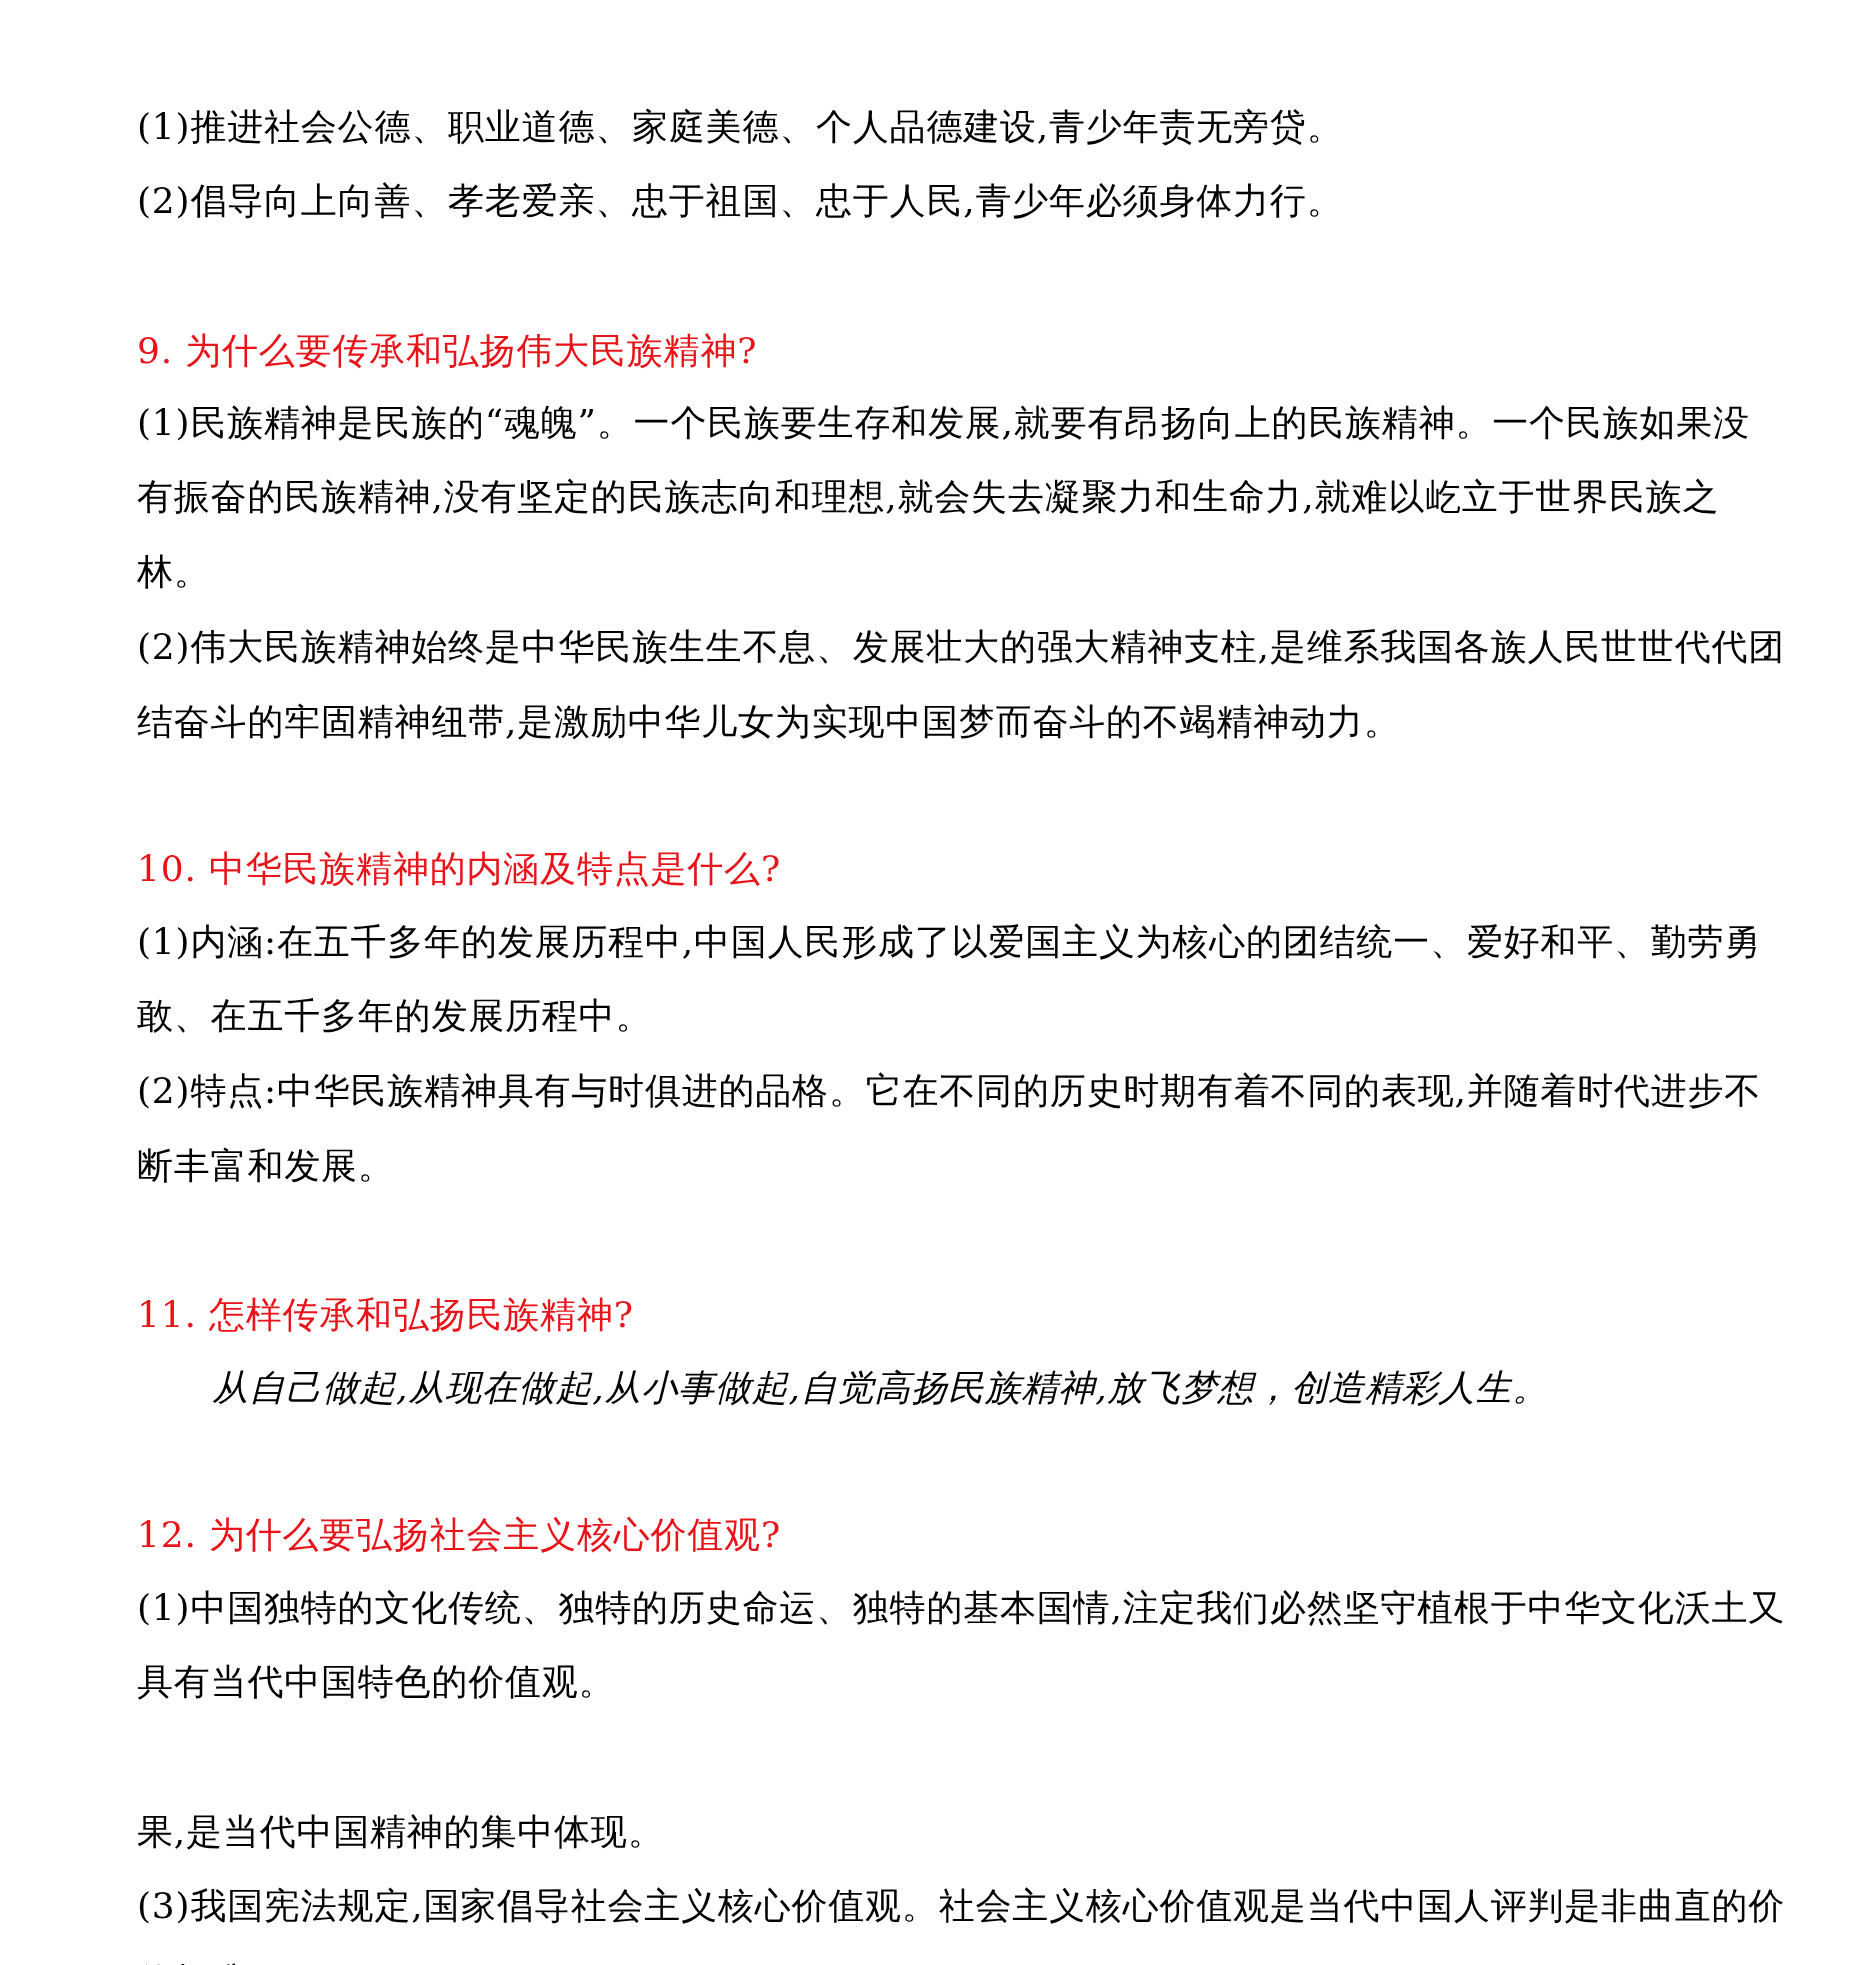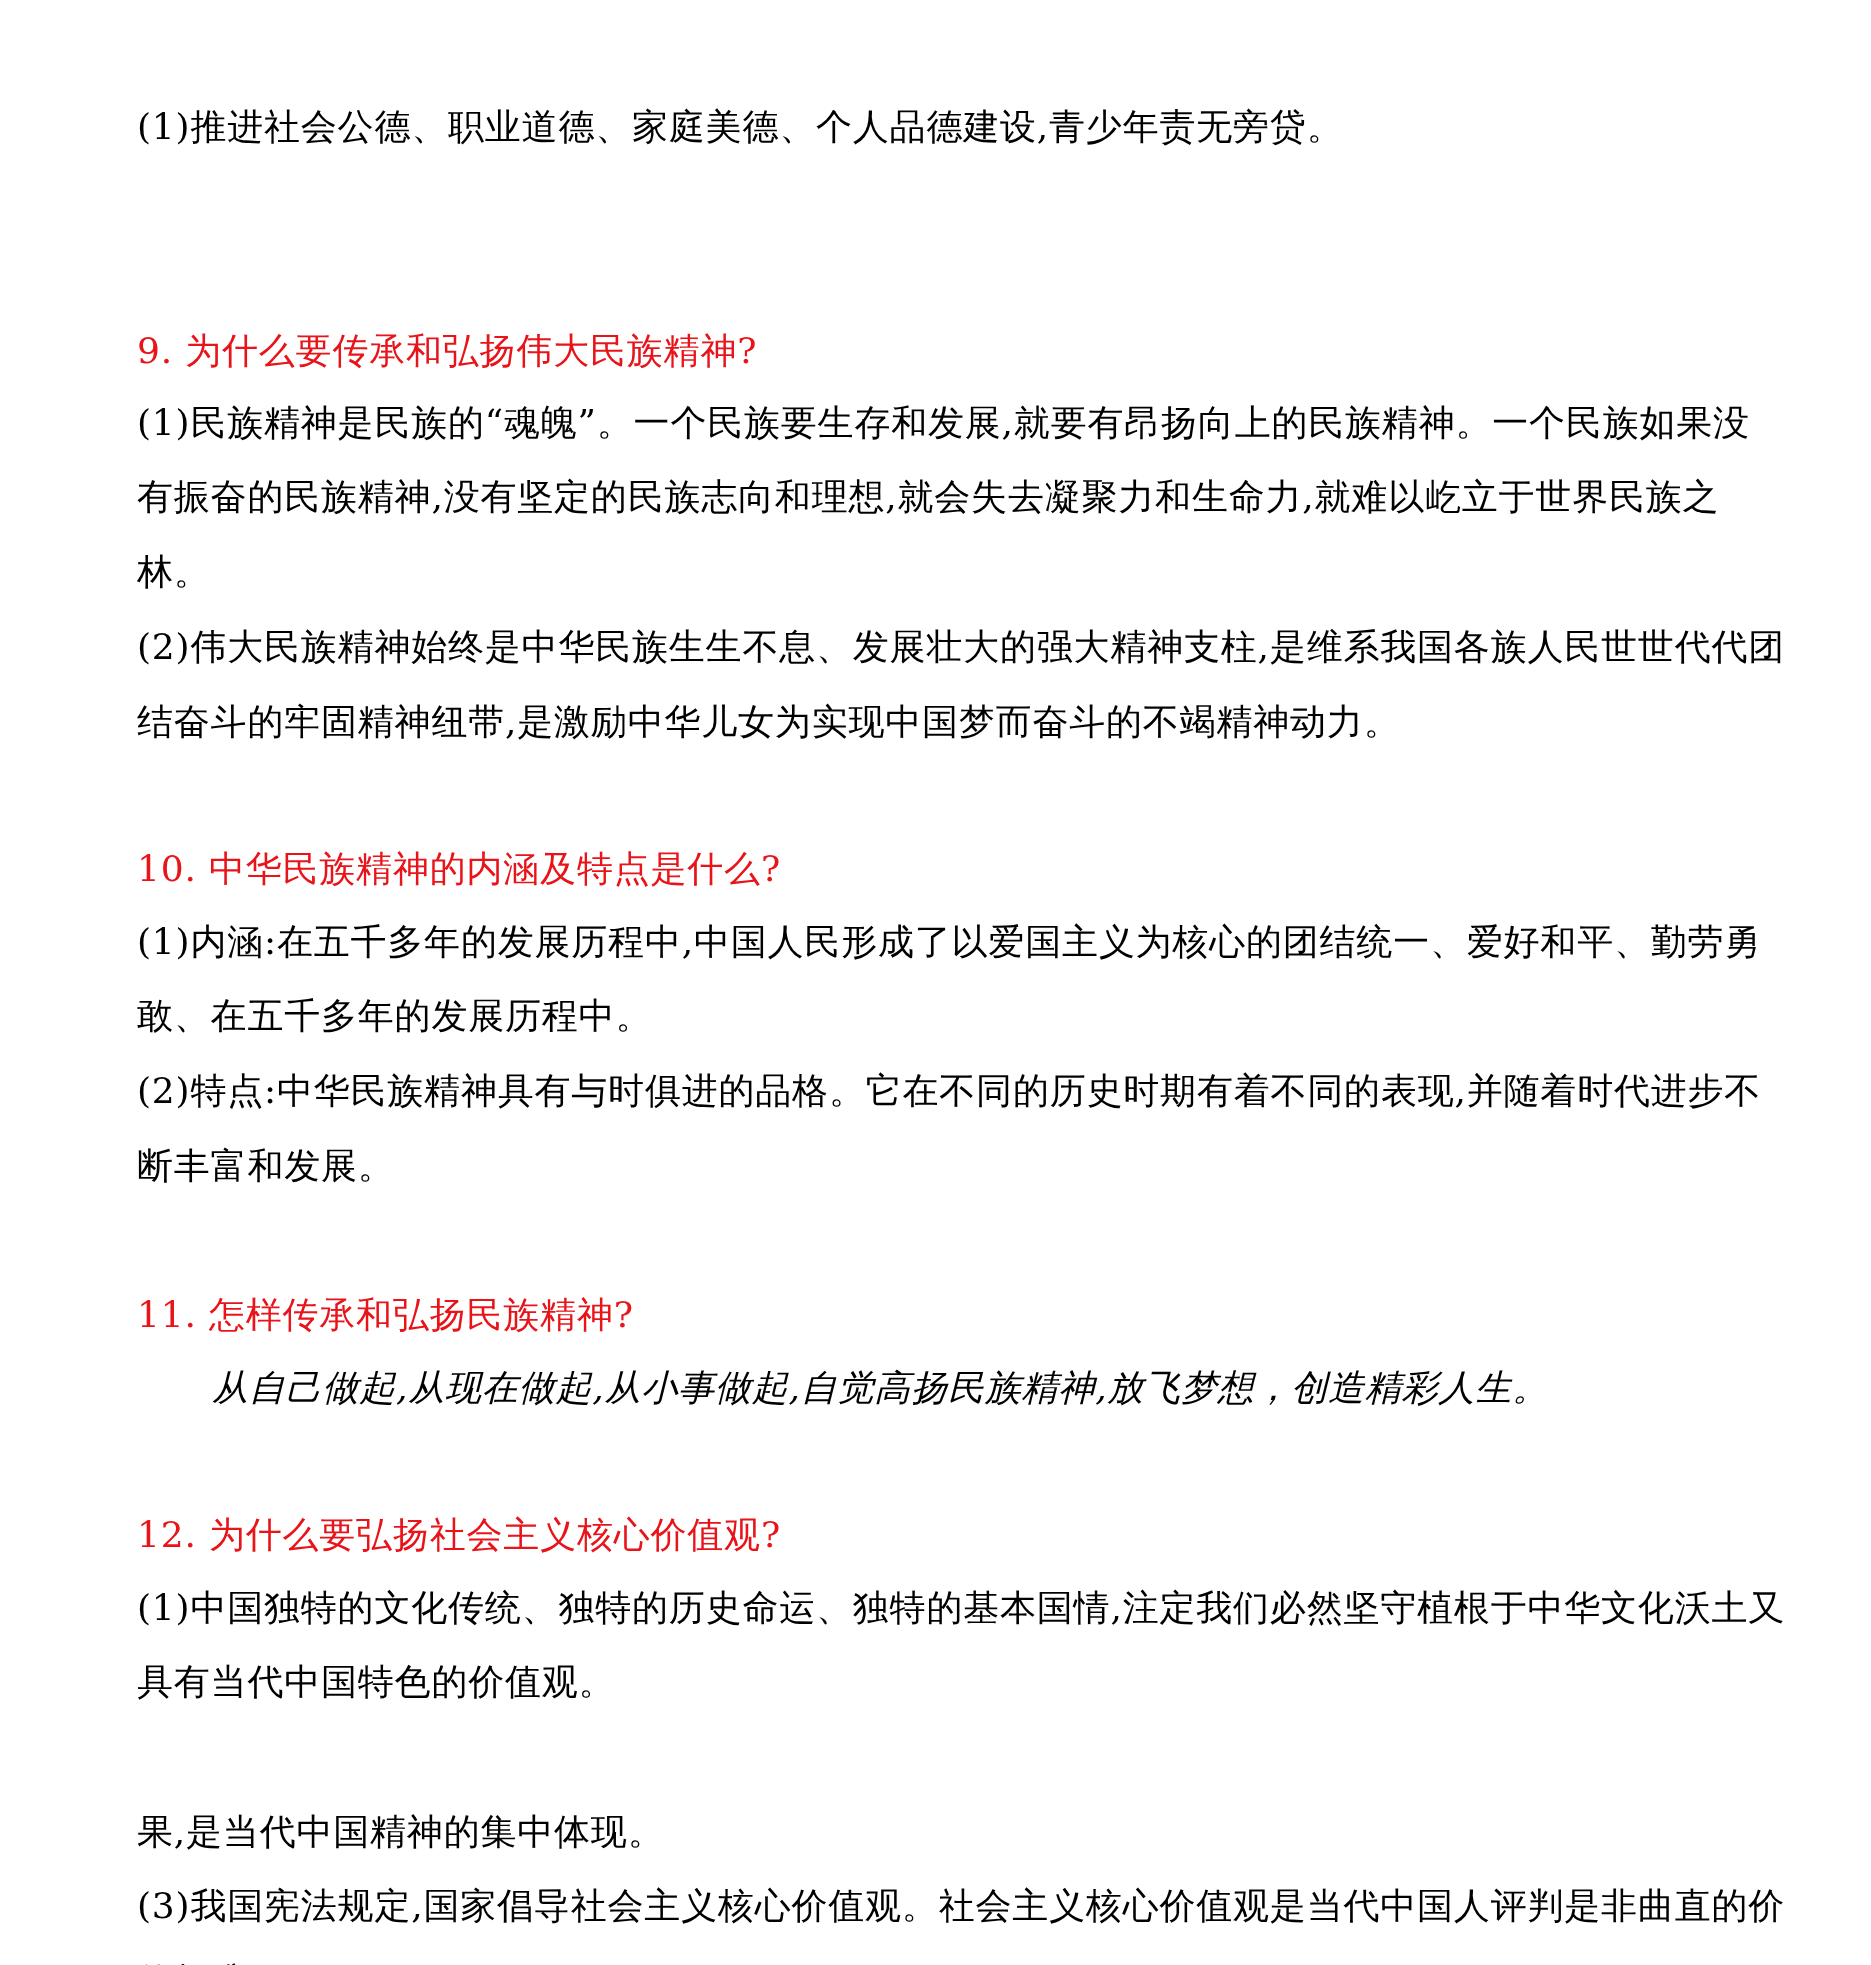--- a/index.html
+++ b/index.html
@@ -39,20 +39,21 @@
       left: 165px;
       font-style: italic;
     }
   </style>
 </head>
 <body>
 
 <div class="page">
 
   <div class="line" style="top:109px">(1)推进社会公德、职业道德、家庭美德、个人品德建设,青少年责无旁贷。</div>
+  <div class="line" style="top:183px">(2)倡导向上向善、孝老爱亲、忠于祖国、忠于人民,青少年必须身体力行。</div>
 
   <div class="line heading" style="top:333px">9. 为什么要传承和弘扬伟大民族精神?</div>
   <div class="line" style="top:405px">(1)民族精神是民族的“魂魄”。一个民族要生存和发展,就要有昂扬向上的民族精神。一个民族如果没</div>
   <div class="line" style="top:479px">有振奋的民族精神,没有坚定的民族志向和理想,就会失去凝聚力和生命力,就难以屹立于世界民族之</div>
   <div class="line" style="top:554px">林。</div>
   <div class="line" style="top:629px">(2)伟大民族精神始终是中华民族生生不息、发展壮大的强大精神支柱,是维系我国各族人民世世代代团</div>
   <div class="line" style="top:704px">结奋斗的牢固精神纽带,是激励中华儿女为实现中国梦而奋斗的不竭精神动力。</div>
 
   <div class="line heading" style="top:851px">10. 中华民族精神的内涵及特点是什么?</div>
   <div class="line" style="top:924px">(1)内涵:在五千多年的发展历程中,中国人民形成了以爱国主义为核心的团结统一、爱好和平、勤劳勇</div>

